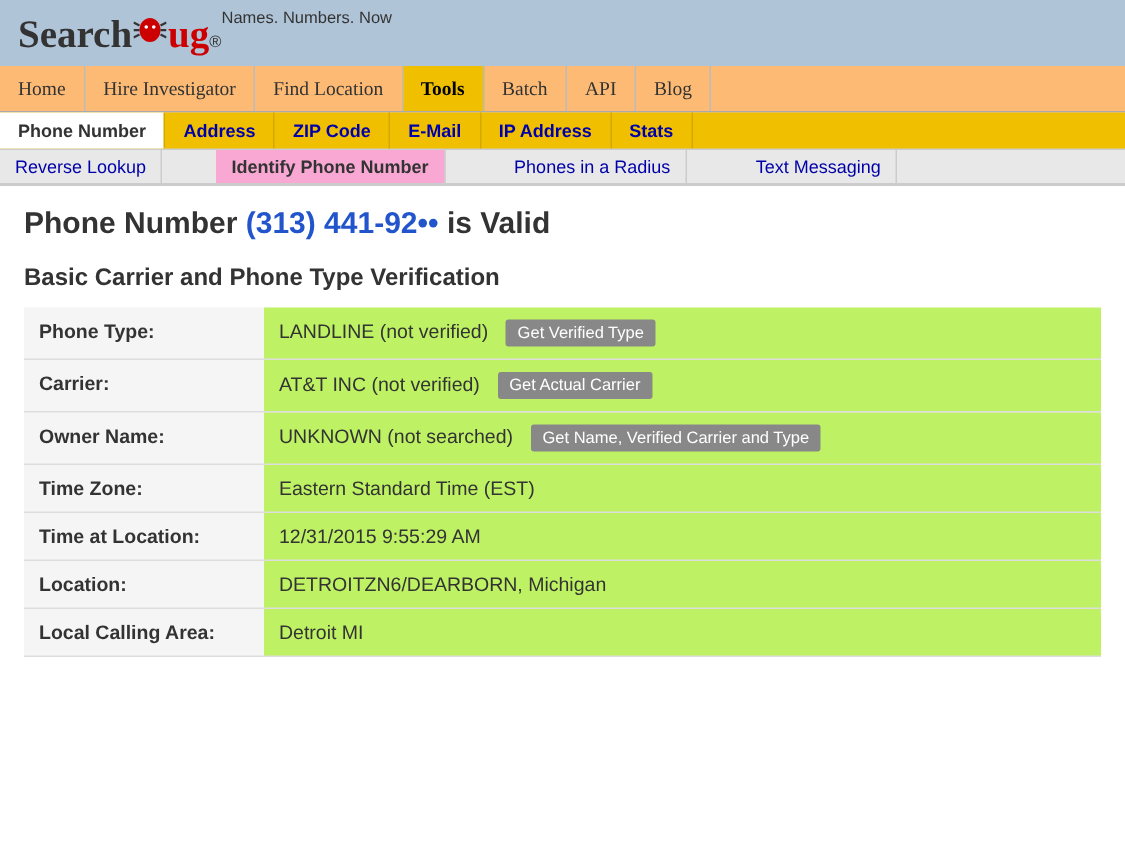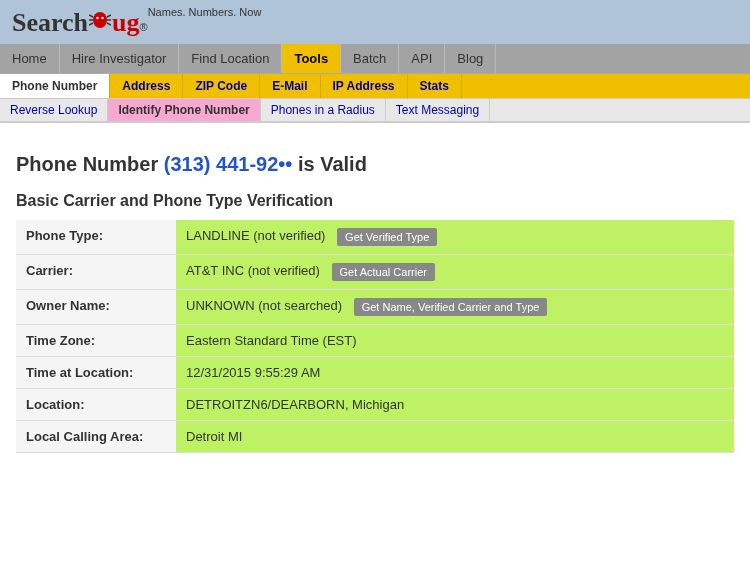--- a/index.html
+++ b/index.html
@@ -3,45 +3,45 @@
   <meta charset="utf-8">
   <style>
     * { margin: 0; padding: 0; box-sizing: border-box; }
     body { font-family: Arial, sans-serif; font-size: 13px; background: #fff; width: 750px; }
 
     
     .header { background: #b0c4d8; padding: 8px 12px 6px 12px; display: flex; align-items: center; }
     .logo-tagline { font-size: 11px; color: #333; display: block; margin-top: -2px; }
 
     
-    .main-nav { background: #a3a3a3; display: flex; align-items: stretch; border-bottom: 1px solid #aaa; }
+    .main-nav { background: #fdba74; display: flex; align-items: stretch; border-bottom: 1px solid #aaa; font-family: Liberation Serif, serif; }
     .main-nav a {
       display: inline-block; padding: 7px 12px; font-size: 13px; color: #333;
       text-decoration: none; border-right: 1px solid #bbb; white-space: nowrap;
     }
     .main-nav a.active { background: #f0c000; color: #000; font-weight: bold; }
 
     
     .sub-nav1 { background: #f0c000; display: flex; align-items: stretch; border-bottom: 1px solid #ccc; }
     .sub-nav1 a {
       display: inline-block; padding: 5px 12px; font-size: 12px; color: #00a; font-weight: bold;
       text-decoration: none; border-right: 1px solid #d4a800; white-space: nowrap;
     }
     .sub-nav1 a.active { background: #fff; color: #333; border-bottom: none; }
 
     
-    .sub-nav2 { background: #e8e8e8; display: flex; align-items: stretch; border-bottom: 2px solid #ccc; }
+    .sub-nav2 { background: #e8e8e8; display: flex; align-items: stretch; border-bottom: 2px solid #ccc; gap: 36px; }
     .sub-nav2 a {
       display: inline-block; padding: 4px 10px; font-size: 12px; color: #00a;
       text-decoration: none; border-right: 1px solid #ccc; white-space: nowrap;
     }
     .sub-nav2 a.active { background: #f9a8d4; font-weight: bold; color: #333; border-bottom: none; }
 
     
-    .content { padding: 14px 16px; margin-top: 16px; }
+    .content { padding: 14px 16px; }
     .page-title { font-size: 20px; color: #333; margin-bottom: 16px; }
     .page-title .phone-num { color: #2255cc; font-size: 20px; }
     .section-title { font-size: 16px; font-weight: bold; color: #333; margin-bottom: 10px; }
 
     
     .info-table { width: 100%; border-collapse: collapse; }
     .info-table tr { border-bottom: 1px solid #ddd; }
     .info-table td { padding: 8px 10px; vertical-align: top; }
     .info-table td:first-child { font-weight: bold; color: #333; width: 160px; background: #f5f5f5; }
     .info-table td:last-child { color: #333; background: #bef264; }

